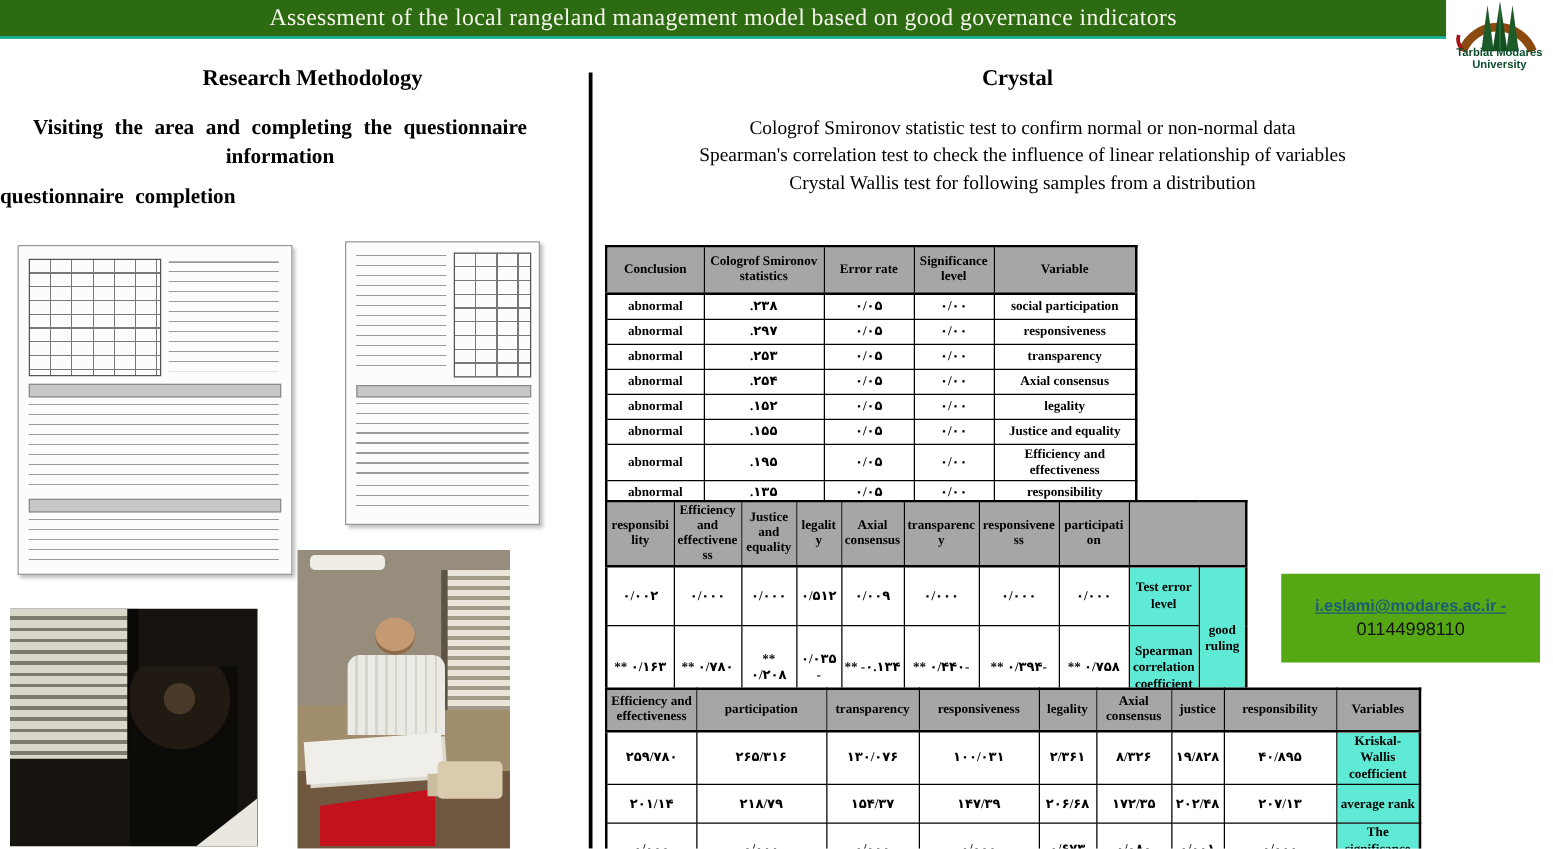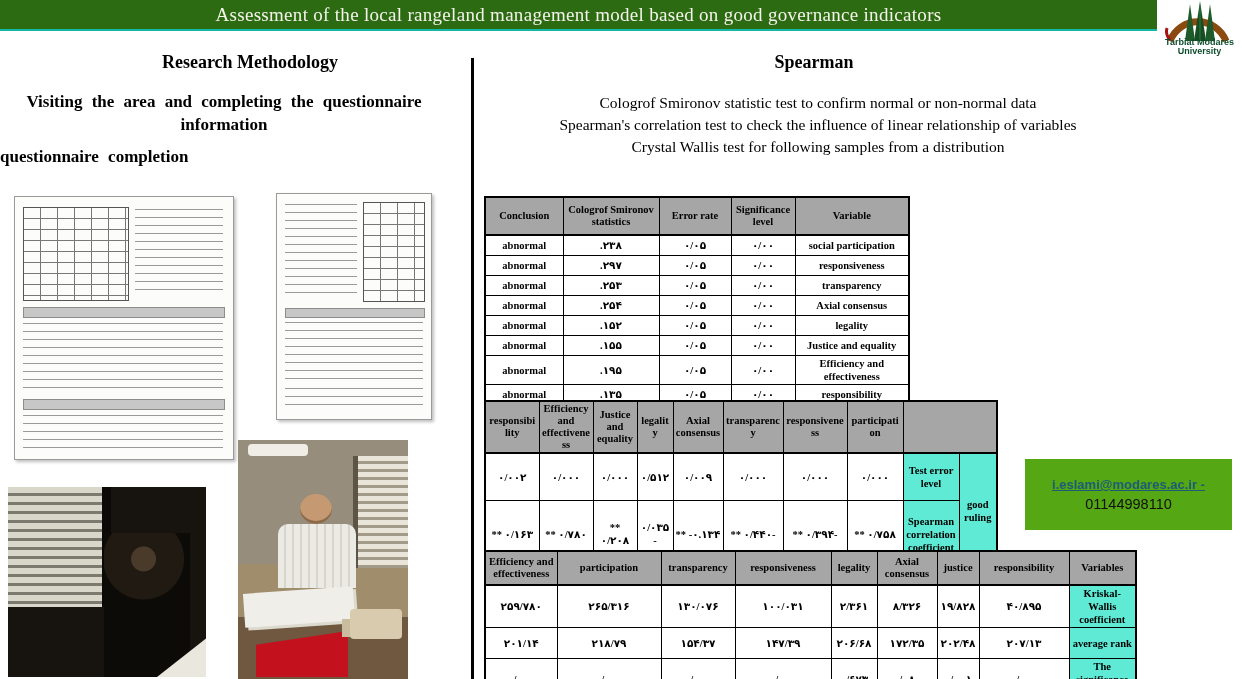--- a/index.html
+++ b/index.html
@@ -169,21 +169,21 @@
     <div class="window"></div>
     <div class="head"></div>
     <div class="shirt"></div>
     <div class="papers"></div>
     <div class="folder"></div>
     <div class="phone"></div>
   </div>
 
   <div class="divider"></div>
 
-  <div class="results-heading">Spearman</div>
+  <div class="results-heading">Crystal</div>
   <div class="results-lines">
     <div>Cologrof Smironov statistic test to confirm normal or non-normal data</div>
     <div>Spearman's correlation test to check the influence of linear relationship of variables</div>
     <div>Crystal Wallis test for following samples from a distribution</div>
   </div>
 
   <table class="t1">
     <colgroup>
         <col style="width:78px">
         <col style="width:96px">

